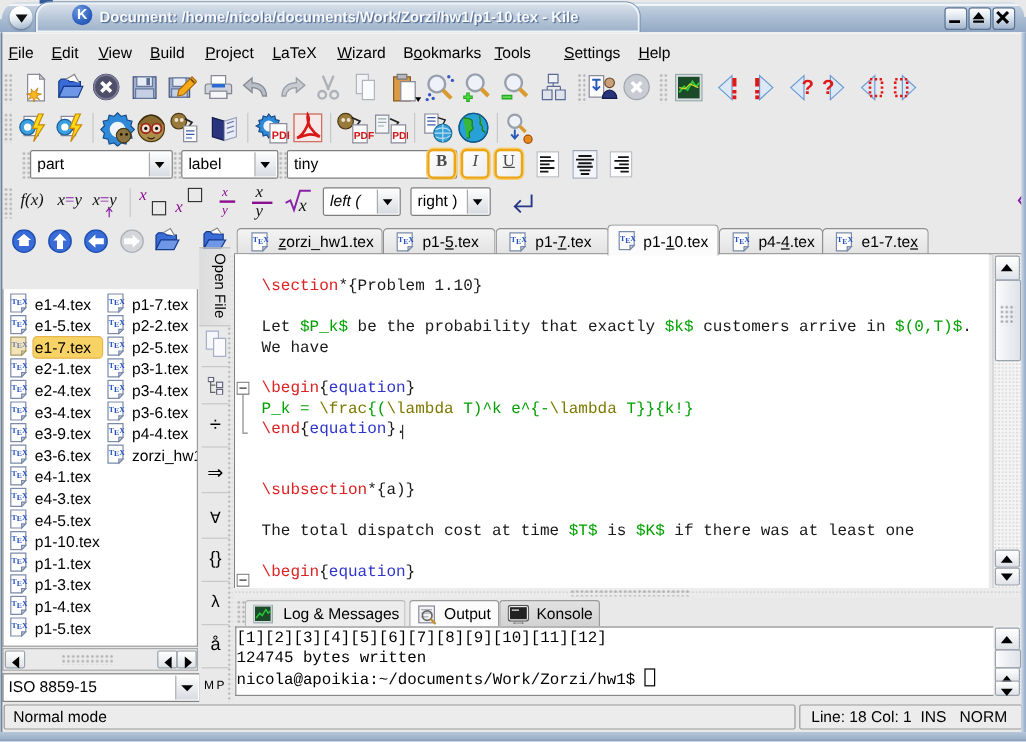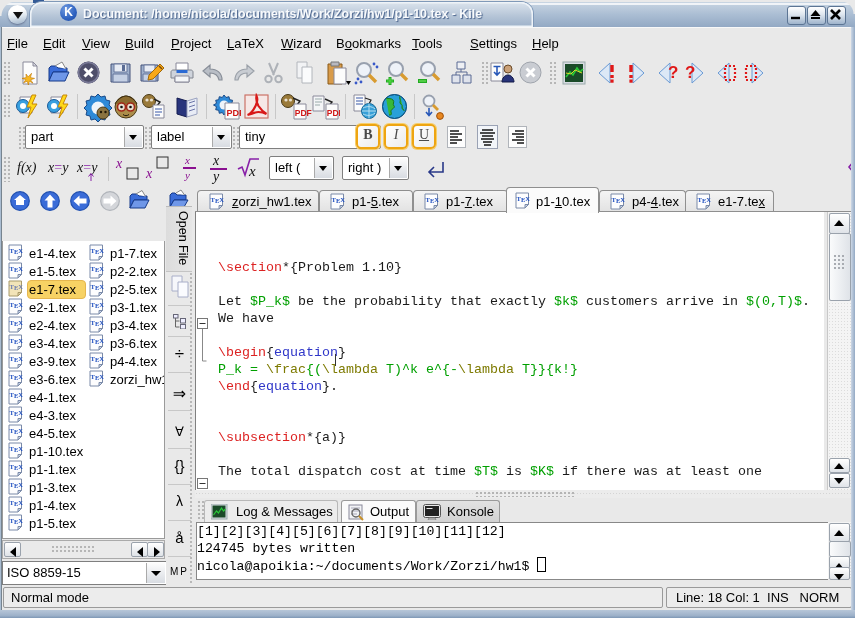--- a/index.html
+++ b/index.html
@@ -48,21 +48,21 @@
 #vtb-line{left:189px;top:212px;width:5px;height:373px;background-image:radial-gradient(circle,#b8b8b8 .9px,transparent 1.1px);background-size:4px 4px;}
 #openfile-label{left:170px;top:211px;width:20px;height:62px;font-size:12.5px;color:#000;writing-mode:vertical-rl;}
 .vicon{position:absolute;left:166px;width:27px;text-align:center;font-size:15px;color:#000;}
 
 #tabbar{left:195px;top:186px;width:660px;height:26px;background:#e9e9e9;}
 .tab{position:absolute;top:4px;height:21px;background:linear-gradient(#f4f4f4,#e2e2e2);border:1px solid #8f8f8f;border-bottom:none;border-radius:4px 4px 0 0;font-size:13px;}
 .tab.active{top:1px;height:25px;background:#fbfbfb;z-index:3;}
 #tab-underline{left:195px;top:211px;width:660px;height:1px;background:#8f8f8f;}
 #editor{left:196px;top:212px;width:628px;height:278px;background:#fff;}
 #iconborder{left:196px;top:212px;width:11px;height:278px;background:#fff;}
-.cl{position:absolute;left:22px;font-family:"Liberation Mono",monospace;font-size:13.34px;line-height:17px;white-space:pre;color:#1a1a1a;margin-top:28px;}
+.cl{position:absolute;left:22px;font-family:"Liberation Mono",monospace;font-size:13.34px;line-height:17px;white-space:pre;color:#1a1a1a;}
 .red{color:#dc2222;}.blu{color:#2f36c8;}.grn{color:#00a000;}.olv{color:#7d7a00;}
 .sbtn{position:absolute;background:linear-gradient(#ffffff,#dfe3e8);border:1px solid #9aa2ac;border-radius:2px;}
 .sbtn:after{content:"";position:absolute;}
 .up:after{left:4px;top:6px;border-left:5px solid transparent;border-right:5px solid transparent;border-bottom:6px solid #000;}
 .dn:after{left:4px;top:6px;border-left:5px solid transparent;border-right:5px solid transparent;border-top:6px solid #000;}
 .lt:after{left:5px;top:4px;border-top:5px solid transparent;border-bottom:5px solid transparent;border-right:6px solid #000;}
 .rt:after{left:6px;top:4px;border-top:5px solid transparent;border-bottom:5px solid transparent;border-left:6px solid #000;}
 .mathtxt{font-family:"Liberation Serif",serif;font-size:14px;color:#111;}
 .sbtn.sm:after{top:4px;}
 
@@ -406,21 +406,21 @@
     <div class="abs mathtxt" style="left:185px;top:2px;font-size:11px;color:#8a1090;"><i>x</i></div>
     <div class="abs" style="left:183px;top:15px;width:13px;height:1.6px;background:#8a1090"></div>
     <div class="abs mathtxt" style="left:185px;top:17px;font-size:11px;color:#8a1090;"><i>y</i></div>
     <div class="abs mathtxt" style="left:213px;top:1px;"><i>x</i></div>
     <div class="abs" style="left:210px;top:16px;width:17px;height:1.8px;background:#8a1090"></div>
     <div class="abs mathtxt" style="left:213px;top:17px;"><i>y</i></div>
     <svg class="icon" style="left:236px;top:4px" width="24" height="24">
         <path d="M2 13l4-2 3 8L14 3h9" stroke="#8820a8" stroke-width="1.6" fill="none"></path>
         <text x="13" y="20" font-size="15" font-style="italic" font-family="Liberation Serif" fill="#111">x</text>
       </svg>
-    <div class="combo" style="left:269px;top:4px;width:63px;">
+    <div class="combo" style="left:269px;top:4px;width:63px;font-style:italic;">
         <span class="txt">left (</span>
         <span class="arr"></span>
       </div>
     <div class="combo" style="left:342px;top:4px;width:65px;">
         <span class="txt">right )</span>
         <span class="arr"></span>
       </div>
     <svg class="icon" style="left:424px;top:8px" width="22" height="20">
         <path d="M19 2v10H6M10 7l-5 5 5 5" stroke="#283888" stroke-width="1.6" fill="none"></path>
       </svg>

